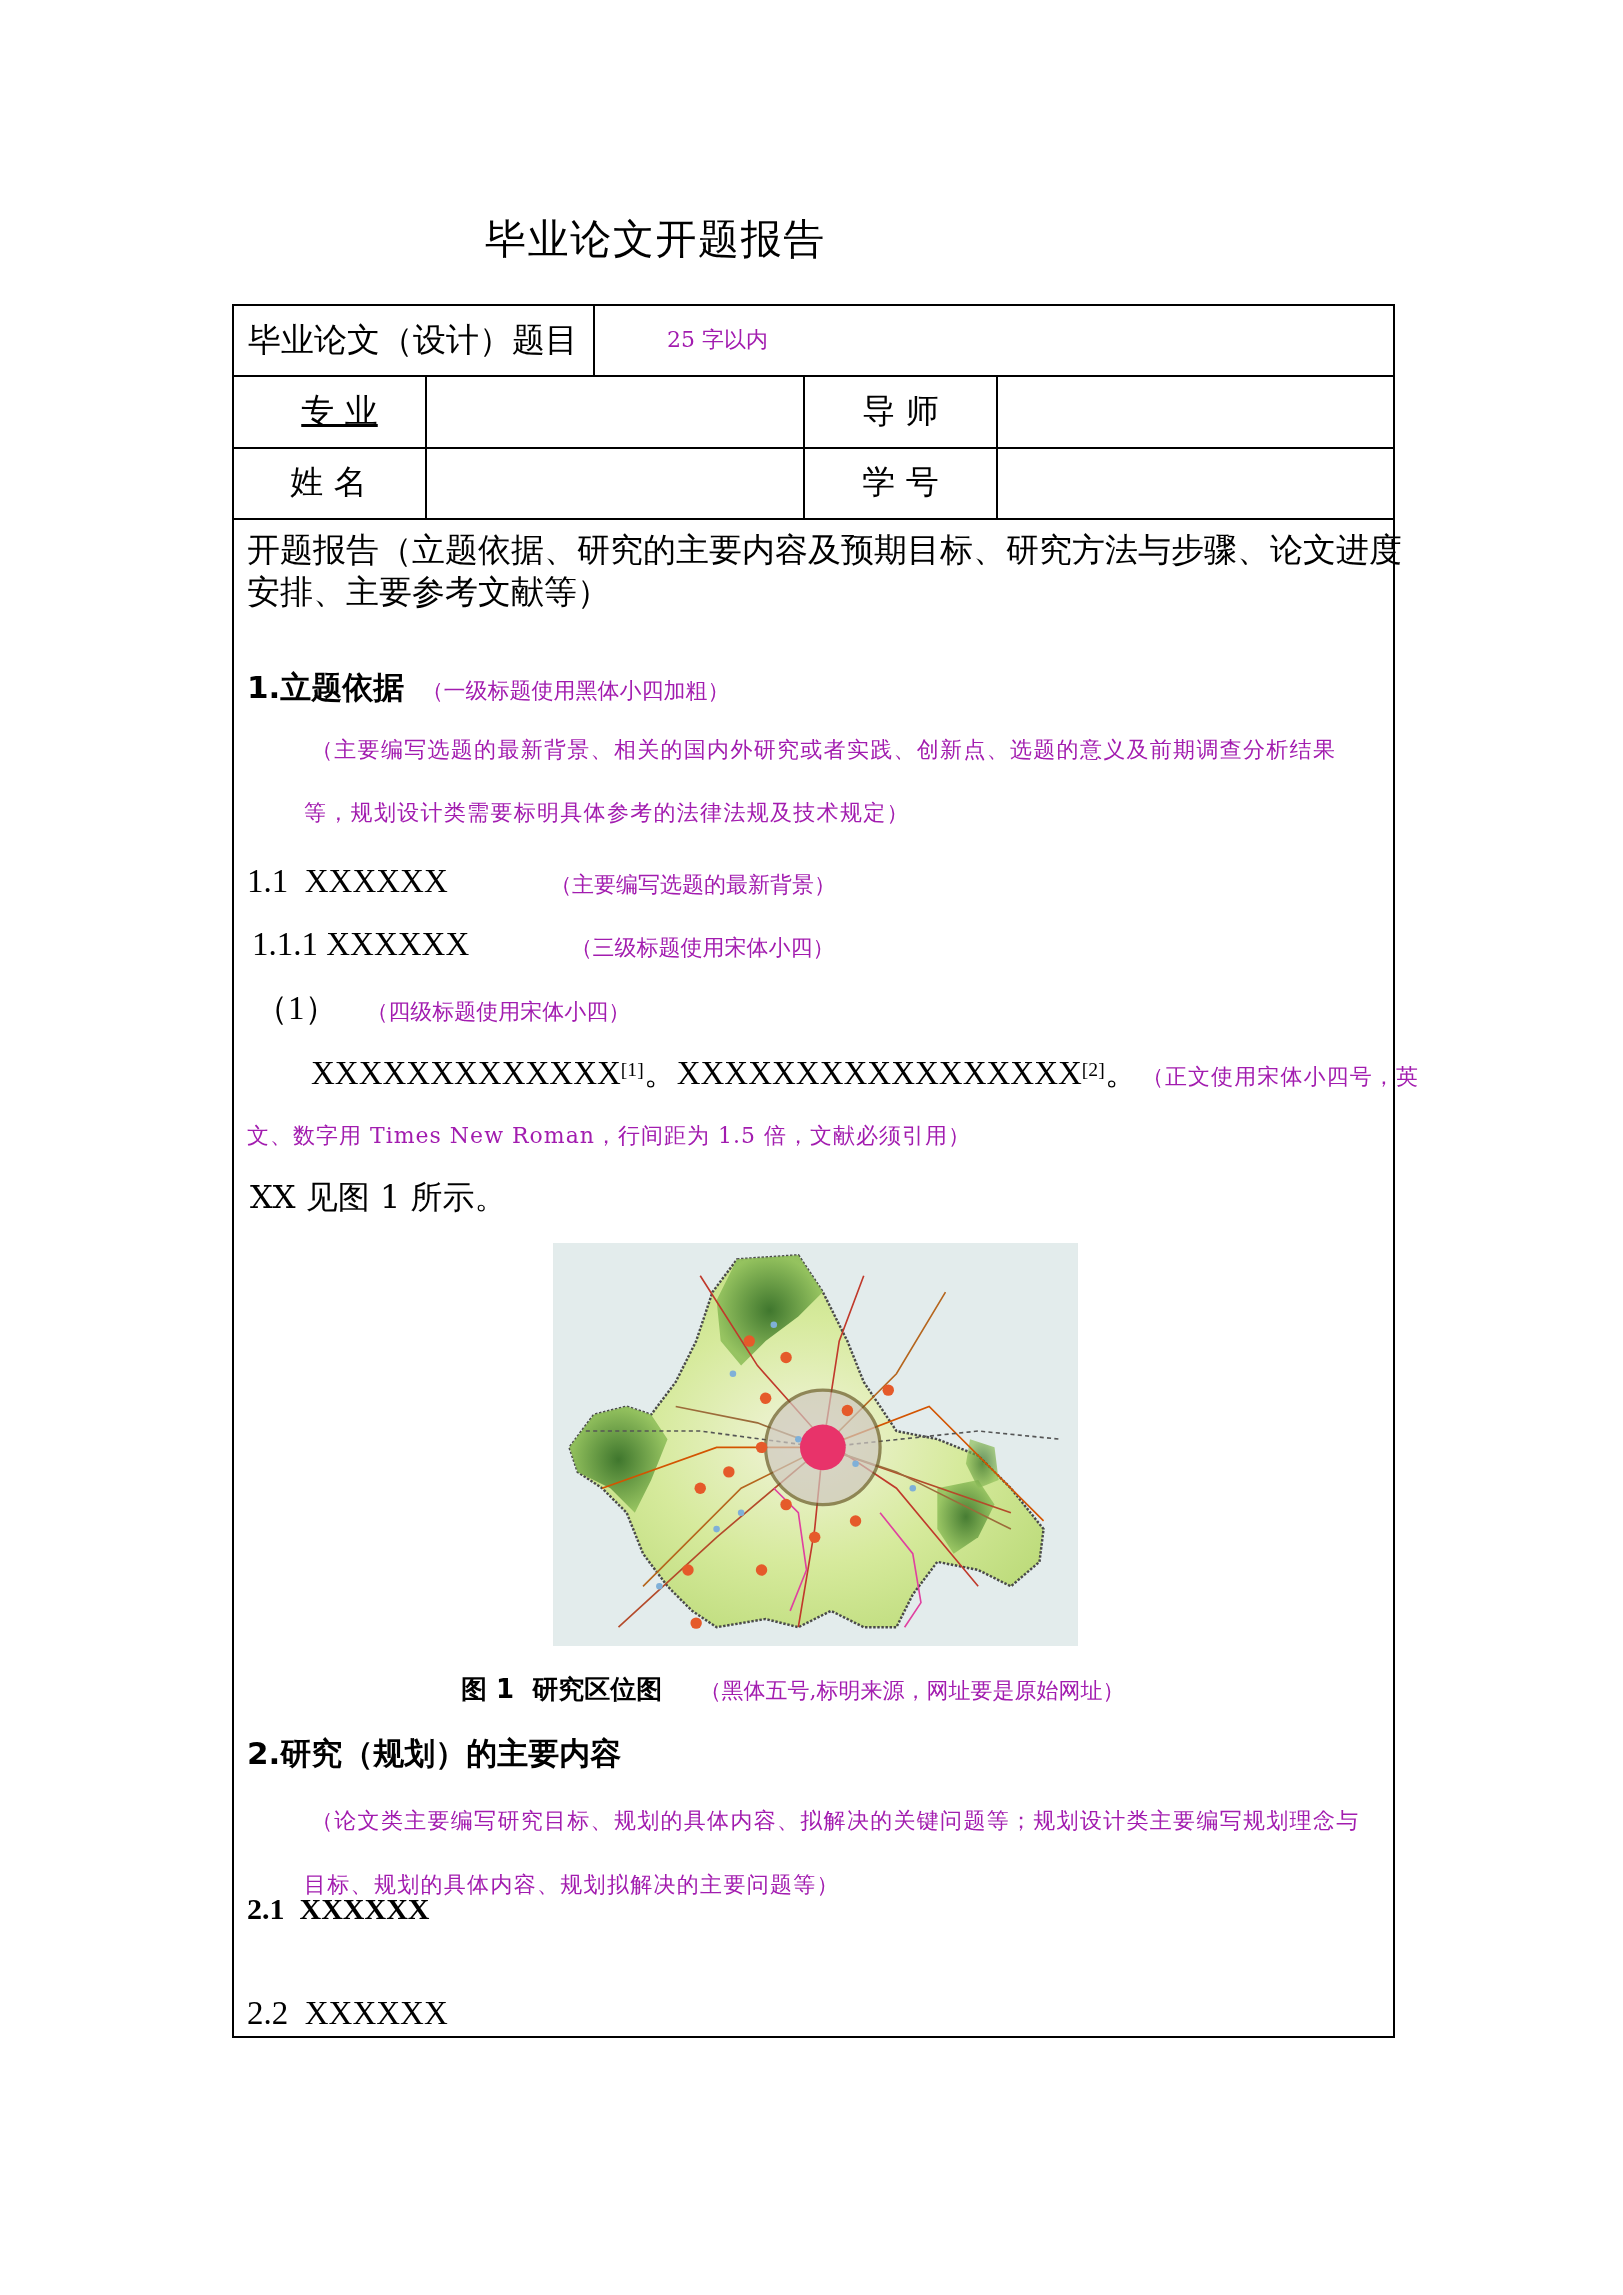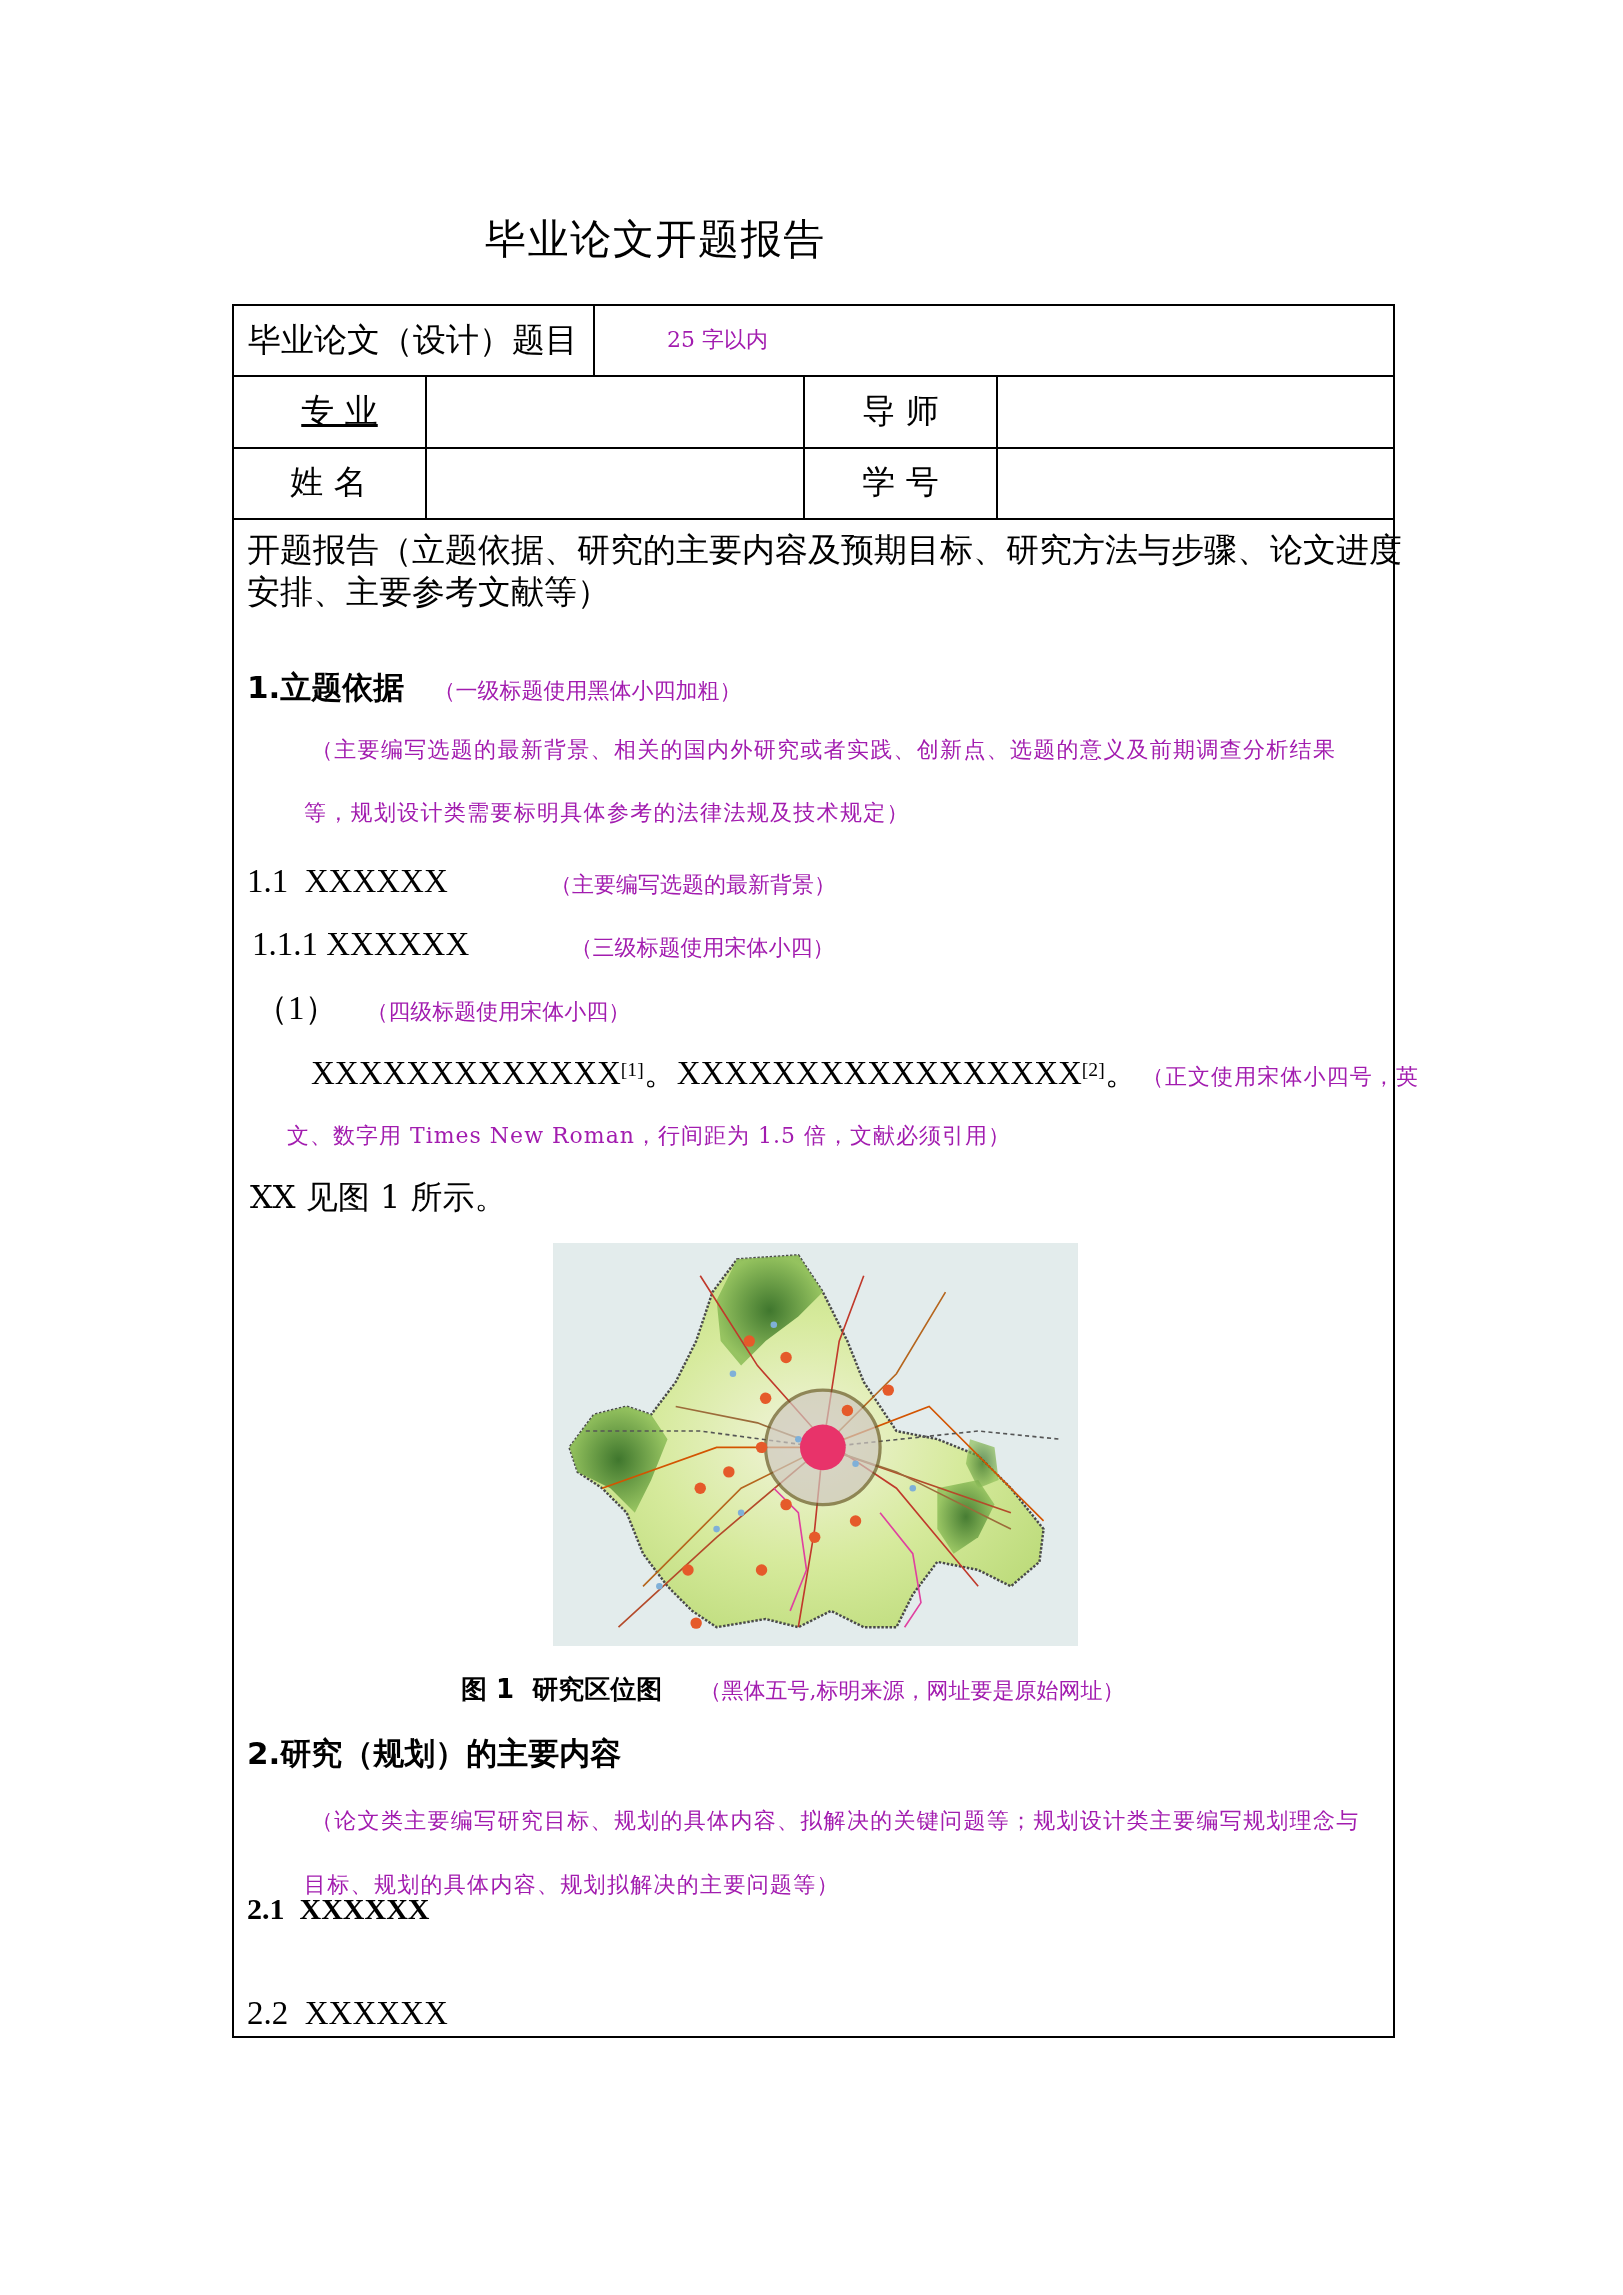--- a/index.html
+++ b/index.html
@@ -51,21 +51,21 @@
 <div class="cell-label" style="left:233px; width:191px; top:461px;">姓 名</div>
 <div class="abs" style="left:426px; top:448px; width:377px; height:70px;"></div>
 <div class="cell-label" style="left:805px; width:191px; top:461px;">学 号</div>
 <div class="abs" style="left:997px; top:448px; width:396px; height:70px;"></div>
 
 <div class="body-line" style="top:528px; font-size:33px; line-height:43px;">开题报告（立题依据、研究的主要内容及预期目标、研究方法与步骤、论文进度</div>
 <div class="body-line" style="top:570px; font-size:33px; line-height:43px;">安排、主要参考文献等）</div>
 
 <div class="body-line" style="top:667px; line-height:41px;">
   <span class="heiti" style="font-size:31px; font-weight:bold;">1.立题依据</span>
-  <span class="hint" style="font-size:22px; margin-left:25px;">（一级标题使用黑体小四加粗）</span>
+  <span class="hint" style="font-size:22px; margin-left:13px;">（一级标题使用黑体小四加粗）</span>
 </div>
 <div class="body-line hint" style="left:311px; top:735px; font-size:22px; line-height:29.5px; letter-spacing:1.3px;">（主要编写选题的最新背景、相关的国内外研究或者实践、创新点、选题的意义及前期调查分析结果</div>
 <div class="body-line hint" style="left:304px; top:798px; font-size:22px; line-height:29.5px; letter-spacing:1.3px;">等，规划设计类需要标明具体参考的法律法规及技术规定）</div>
 
 <div class="body-line" style="top:861px; line-height:41px;">
   <span class="times" style="font-size:33px; white-space:pre;">1.1  XXXXXX</span>
   <span class="hint" style="font-size:22px; margin-left:98px;">（主要编写选题的最新背景）</span>
 </div>
 <div class="body-line" style="left:252px; top:924px; line-height:41px;">
   <span class="times" style="font-size:33px;">1.1.1 XXXXXX</span>
@@ -73,21 +73,21 @@
 </div>
 <div class="body-line" style="left:255px; top:988px; line-height:41px;">
   <span class="times" style="font-size:33px;">（1）</span>
   <span class="hint" style="font-size:22px; margin-left:24.5px;">（四级标题使用宋体小四）</span>
 </div>
 
 <div class="body-line" style="left:311px; top:1051px; line-height:43px;">
   <span class="times" style="font-size:33px;">XXXXXXXXXXXXX</span><sup class="times">[1]</sup><span style="font-size:33px;">。</span><span class="times" style="font-size:33px;">XXXXXXXXXXXXXXXXX</span><sup class="times">[2]</sup><span style="font-size:33px;">。</span>
   <span class="hint" style="font-size:22px; letter-spacing:1.1px;">（正文使用宋体小四号，英</span>
 </div>
-<div class="body-line hint" style="top:1121px; font-size:22px; line-height:29.5px; letter-spacing:1px;margin-left:40px;">文、数字用 Times New Roman，行间距为 1.5 倍，文献必须引用）</div>
+<div class="body-line hint" style="top:1121px; font-size:22px; line-height:29.5px; letter-spacing:1px;">文、数字用 Times New Roman，行间距为 1.5 倍，文献必须引用）</div>
 
 <div class="body-line" style="left:250px; top:1176px; font-size:32px; line-height:43px;">XX 见图 1 所示。</div>
 
 <div class="figure" aria-label="研究区位图（区域规划地图）">
   <svg width="525" height="403" viewBox="0 0 642 493">
     <defs>
       <radialGradient id="land" cx="50%" cy="50%" r="60%">
         <stop offset="0%" stop-color="#f2f4dc"></stop>
         <stop offset="55%" stop-color="#d6ea9c"></stop>
         <stop offset="100%" stop-color="#bcdb7a"></stop>

